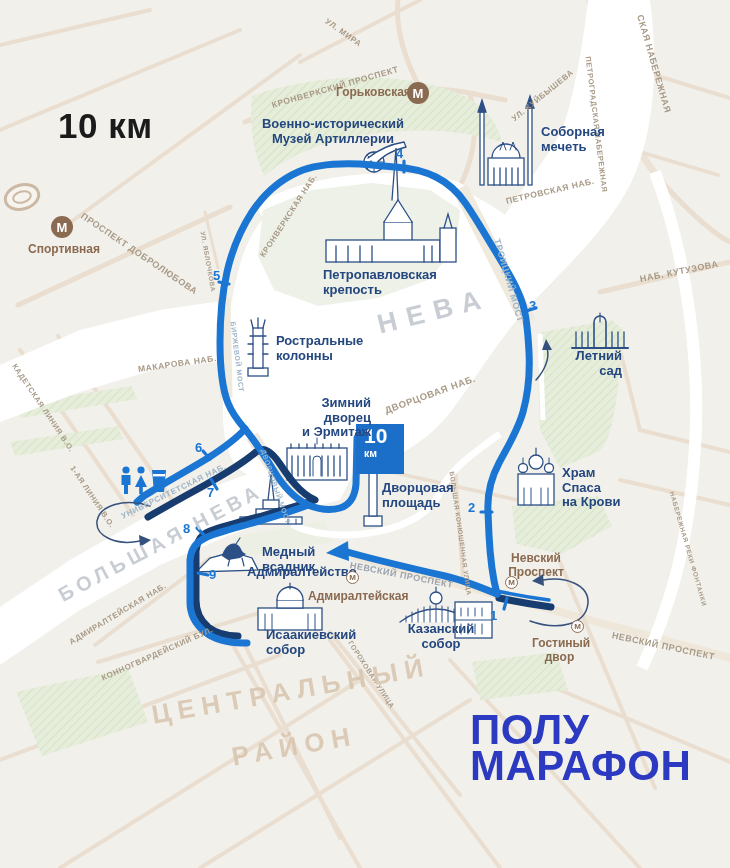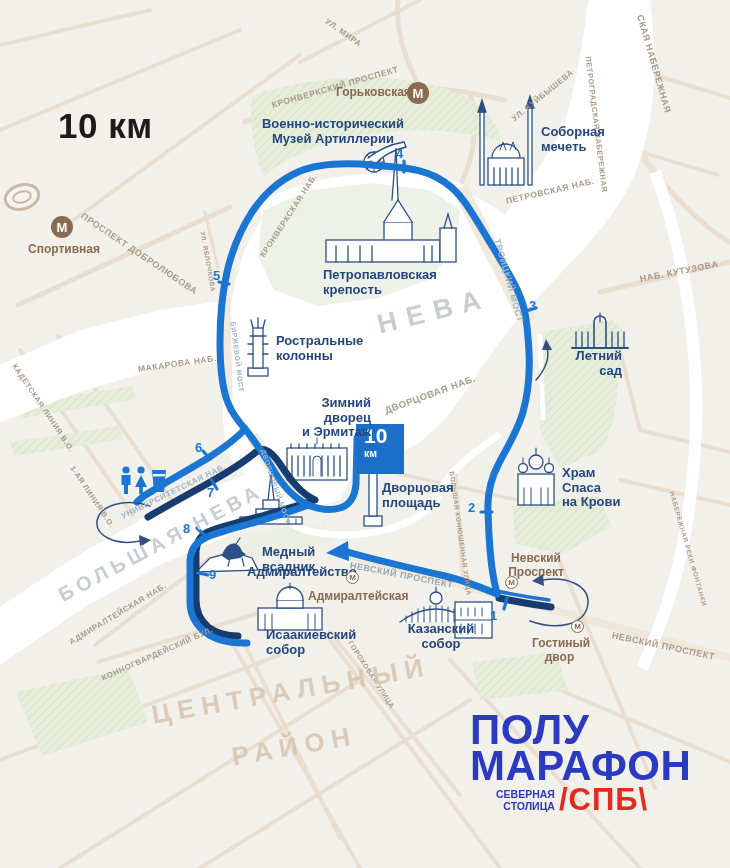--- a/index.html
+++ b/index.html
@@ -261,27 +261,20 @@
     <div class="title-line" style="left:58px;top:106px">10 км</div>
 
     <div class="badge">
       <div class="v">10</div>
       <div class="u">км</div>
     </div>
 
     <div class="logo">
       <div class="l1">ПОЛУ</div>
       <div class="l2">МАРАФОН</div>
-      <div class="logo-row">
-        <div class="logo-sub">
-          <div>СЕВЕРНАЯ</div>
-          <div>СТОЛИЦА</div>
-        </div>
-        <div class="logo-spb">/СПБ\</div>
-      </div>
     </div>
 
     <div id="gen-labels">
         <div class="lbl street " style="left: 326px; top: 16px; font-size: 8px; transform: rotate(35deg);">УЛ. МИРА</div>
         <div class="lbl street " style="left: 272px; top: 100px; font-size: 8.5px; transform: rotate(-16deg);">КРОНВЕРКСКИЙ ПРОСПЕКТ</div>
         <div class="lbl street " style="left: 640px; top: 10px; font-size: 9px; transform: rotate(74deg);">СКАЯ НАБЕРЕЖНАЯ</div>
         <div class="lbl street " style="left: 588px; top: 52px; font-size: 7.5px; transform: rotate(83deg);">ПЕТРОГРАДСКАЯ НАБЕРЕЖНАЯ</div>
         <div class="lbl street " style="left: 513px; top: 115px; font-size: 8px; transform: rotate(-39deg);">УЛ. КУЙБЫШЕВА</div>
         <div class="lbl street " style="left: 506px; top: 196px; font-size: 8.5px; transform: rotate(-13deg);">ПЕТРОВСКАЯ НАБ.</div>
         <div class="lbl street " style="left: 82px; top: 210px; font-size: 9px; transform: rotate(34deg);">ПРОСПЕКТ ДОБРОЛЮБОВА</div>

